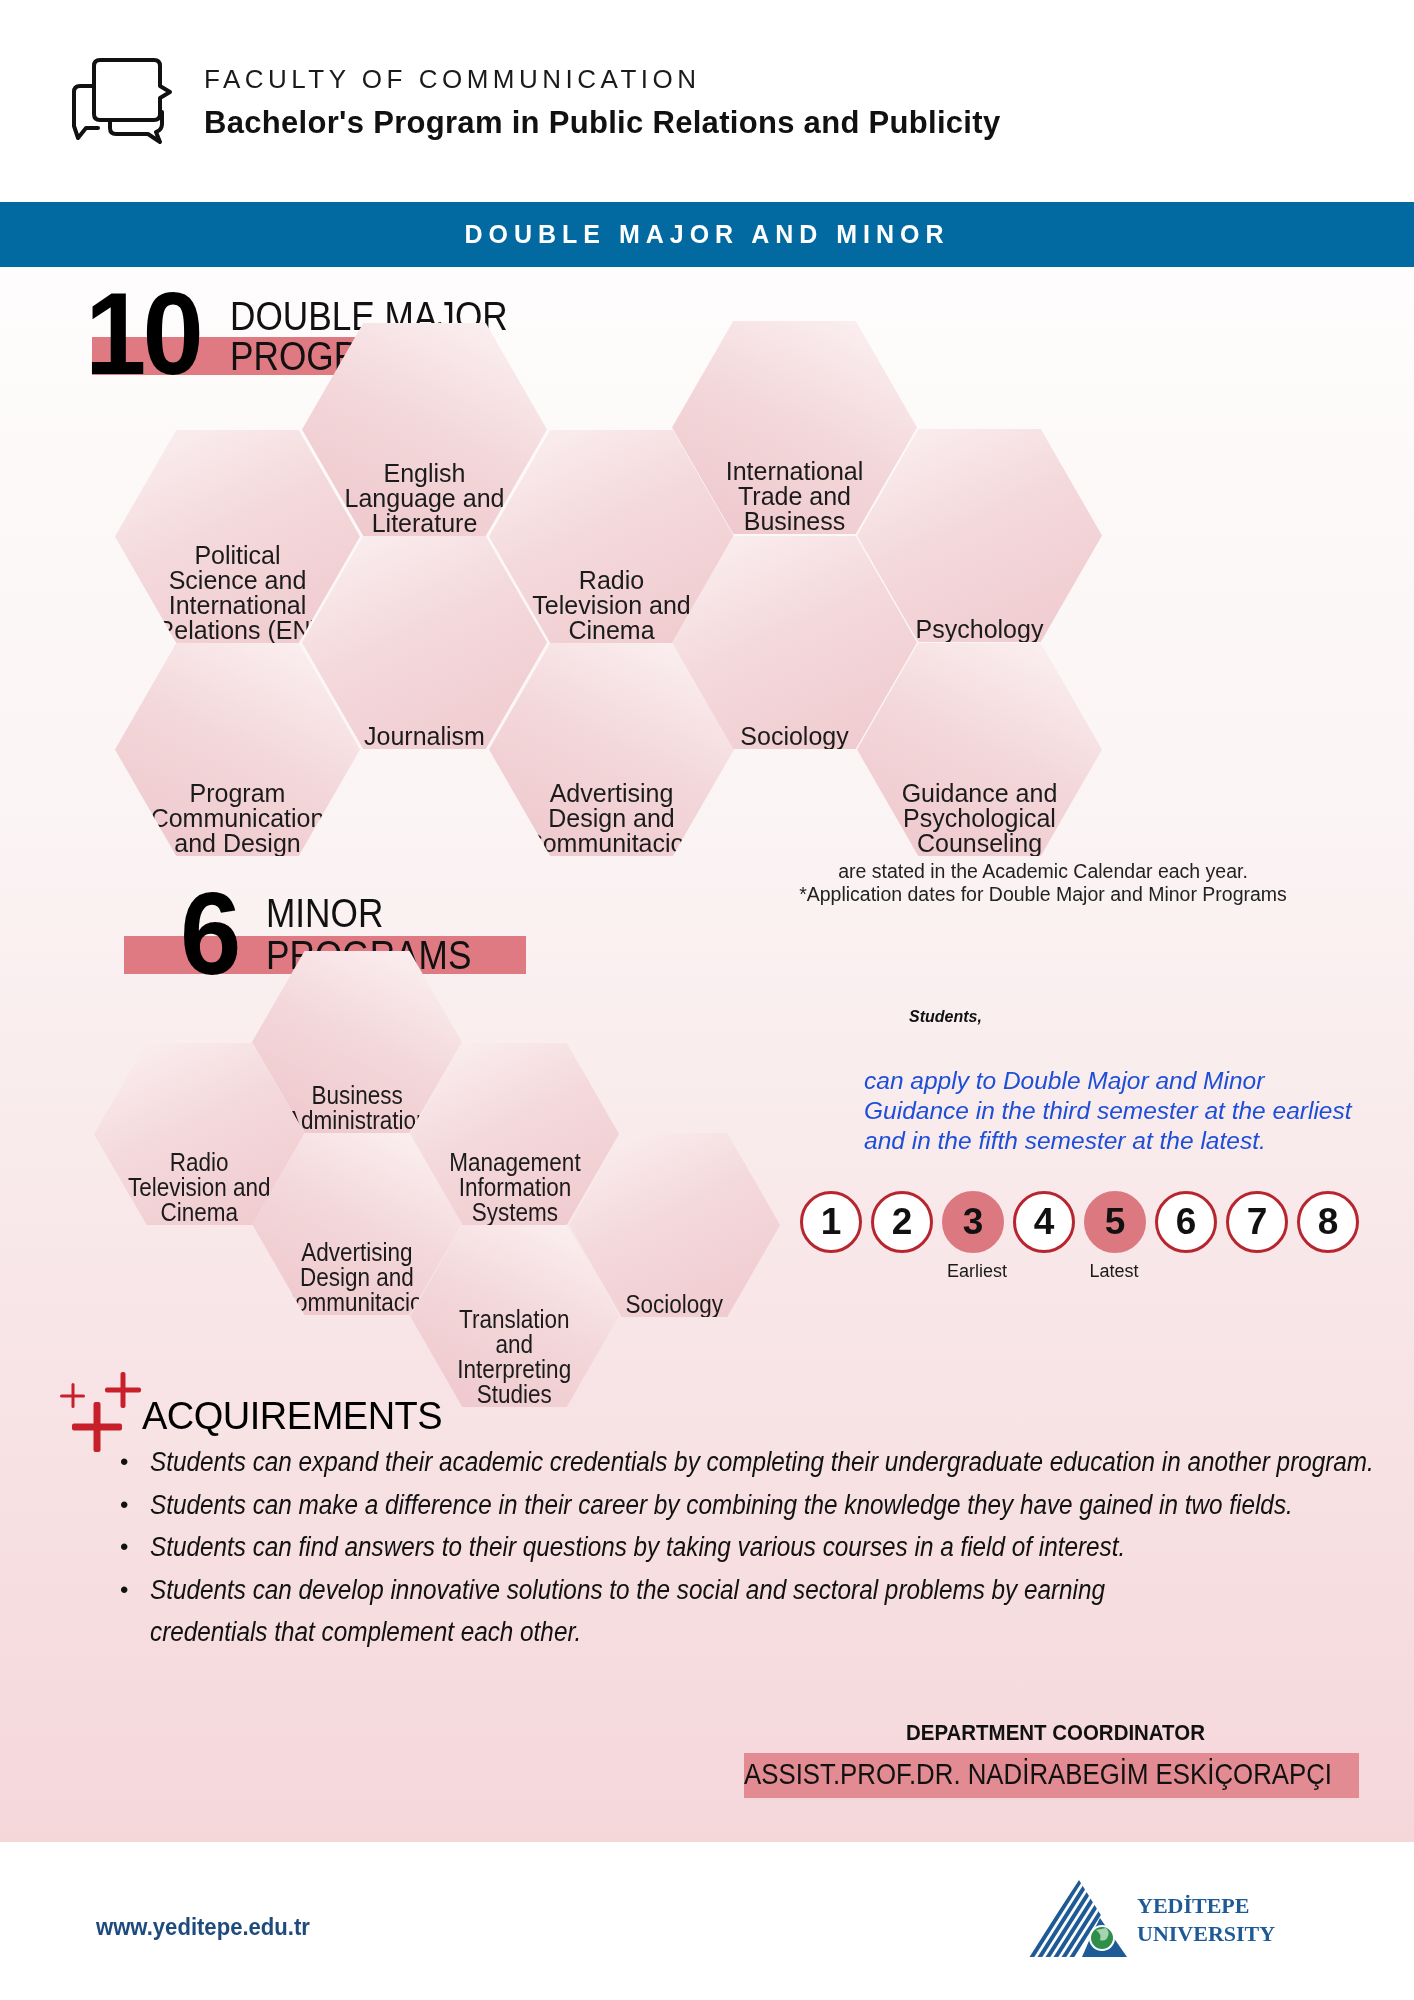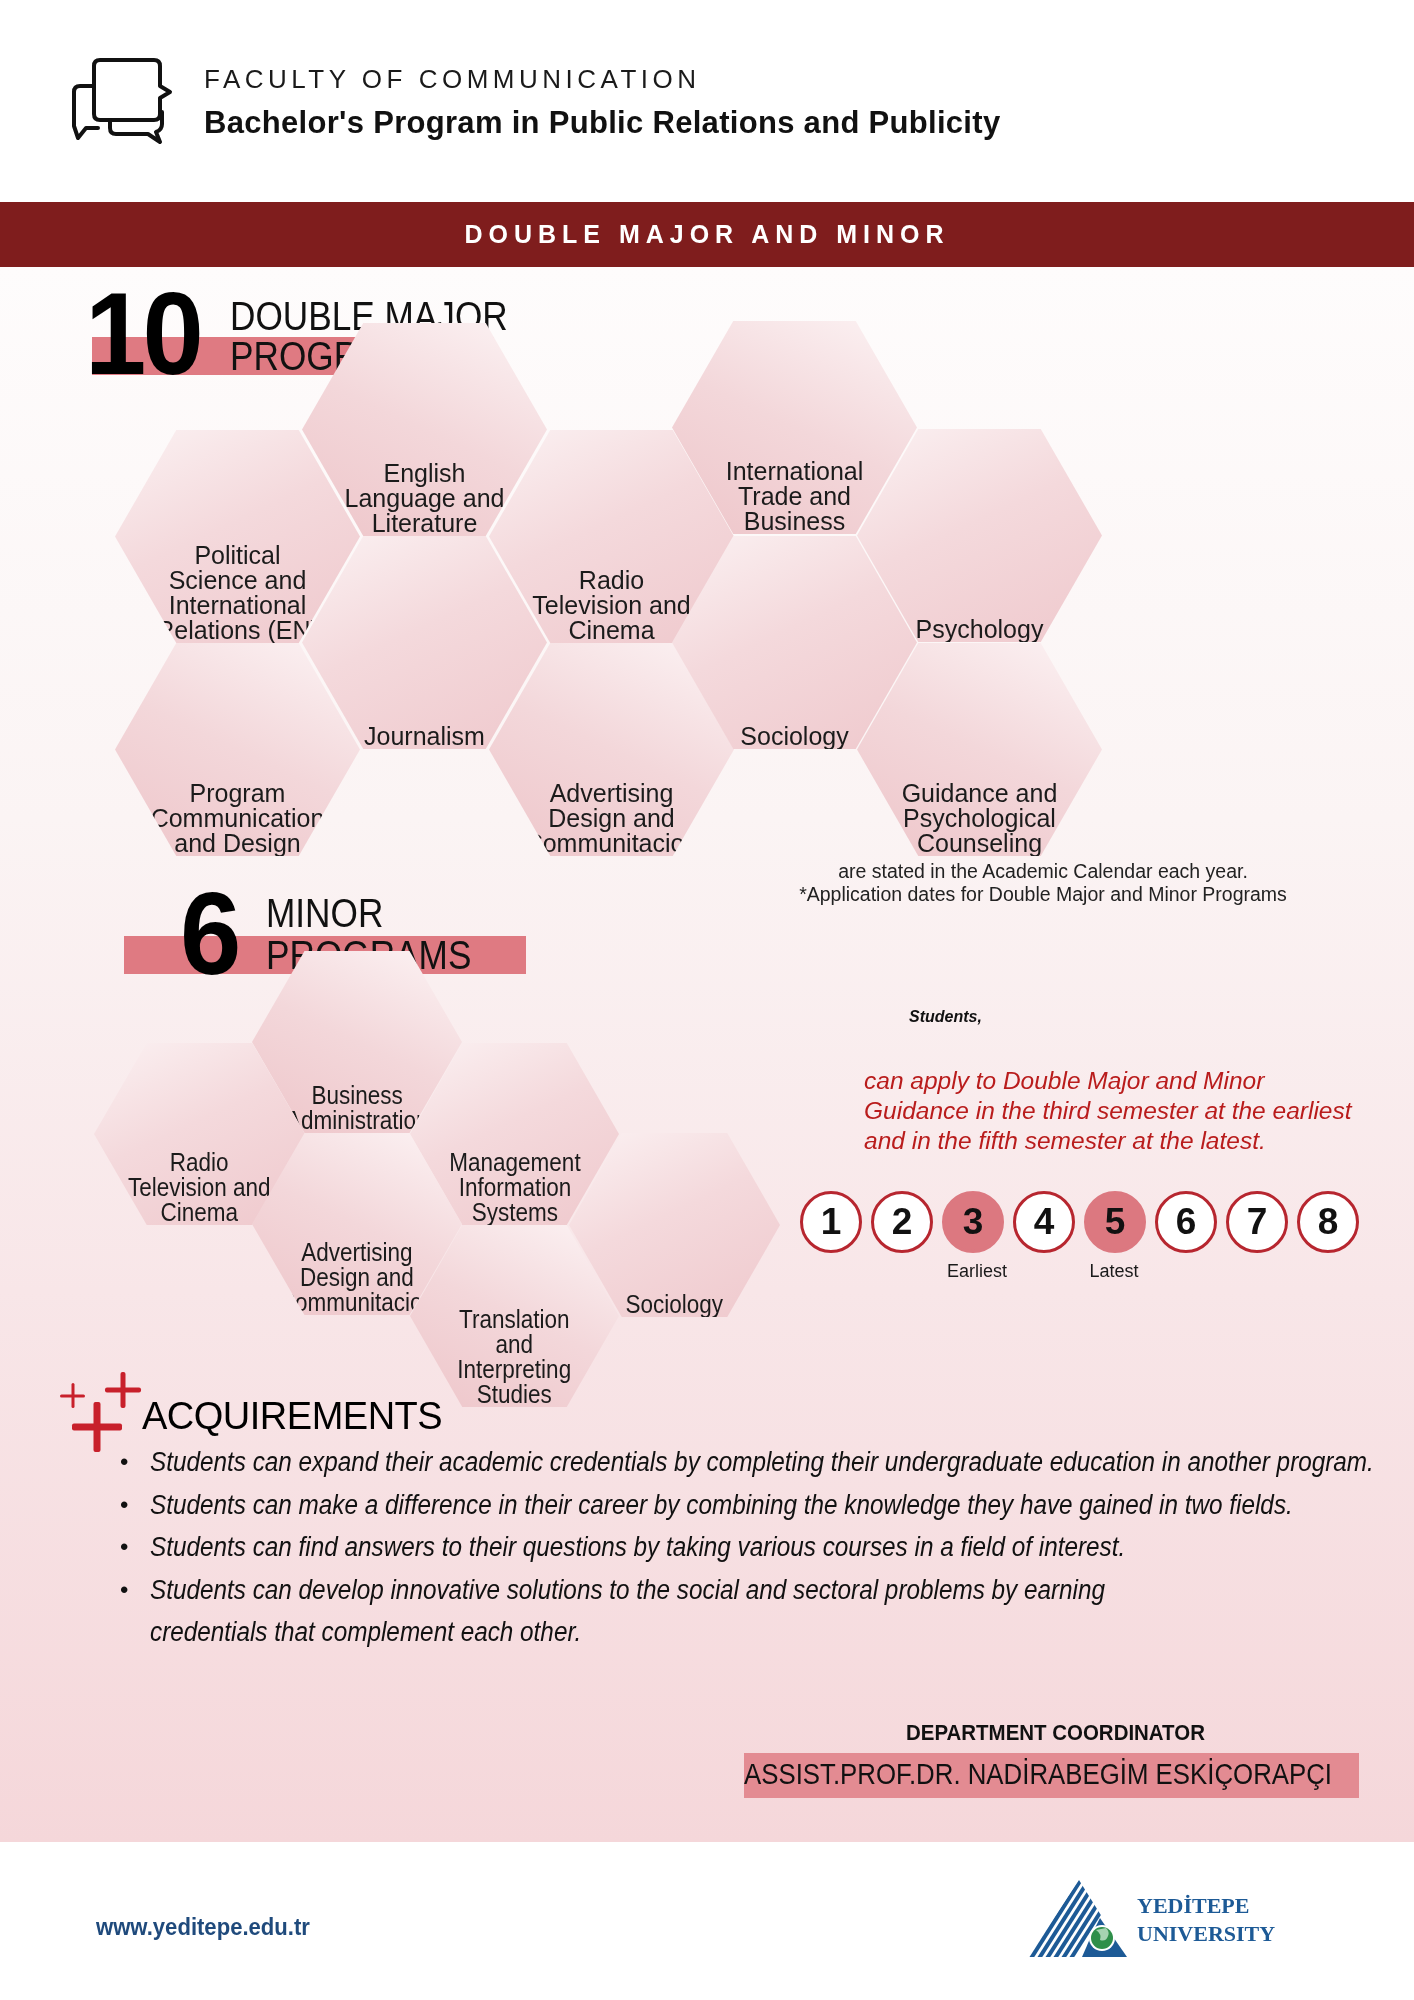--- a/index.html
+++ b/index.html
@@ -15,21 +15,21 @@
     background: linear-gradient(180deg, #fefcfc 0%, #fbf4f4 35%, #f8e6e8 65%, #f5d7da 100%);
   }
   .abs { position: absolute; }
 
   
   .header-icon { left: 70px; top: 52px; width: 108px; height: 92px; }
   .faculty { left: 204px; top: 64px; font-size: 26px; letter-spacing: 4.5px; font-weight: 300; color: #1a1a1a; white-space: nowrap; }
   .program { left: 204px; top: 105px; font-size: 31px; font-weight: 700; color: #111; white-space: nowrap; letter-spacing: 0.3px; }
 
   
-  .banner { left: 0; top: 202px; width: 1414px; height: 65px; background: #7f1d1d; display: flex; align-items: center; justify-content: center; }
+  .banner { left: 0; top: 202px; width: 1414px; height: 65px; background: #0369a1; display: flex; align-items: center; justify-content: center; }
   .banner span { color: #fff; font-size: 25px; letter-spacing: 6px; font-weight: 700; }
 
   
   .hl-bar { background: #df7a82; }
   .big-num { font-weight: 700; color: #000; line-height: 1; white-space: nowrap; font-family: "Liberation Sans", sans-serif; }
   .head-line { font-size: 40px; color: #111; white-space: nowrap; line-height: 1; font-weight: 400; transform: scaleX(0.88); transform-origin: left center; }
 
   
   .hex {
     position: absolute;
@@ -39,21 +39,21 @@
   }
   .hex.alt { background: linear-gradient(205deg, #fcf3f4 0%, #f3d7da 50%, #eec6ca 100%); }
   .hex-label { font-size: 25px; line-height: 1.0; color: #1b1b1b; white-space: pre-line; font-weight: 400; margin-top: -58px; }
   .minor .hex-label { font-size: 25px; transform: scaleX(0.9); }
 
   
   .note { left: 760px; top: 860px; width: 566px; text-align: center; font-size: 19.5px; line-height: 23px; color: #222; font-weight: 300; }
 
   
   .stu-title { left: 909px; top: 1008px; font-size: 16px; font-weight: 700; font-style: italic; color: #111; }
-  .stu-body { left: 864px; top: 1066px; width: 520px; font-size: 24.5px; line-height: 30px; font-style: italic; color: #b91c1c; font-weight: 300; }
+  .stu-body { left: 864px; top: 1066px; width: 520px; font-size: 24.5px; line-height: 30px; font-style: italic; color: #1d4ed8; font-weight: 300; }
 
   
   .semesters { left: 800px; top: 1191px; display: flex; gap: 9px; }
   .sem {
     width: 62px; height: 62px; border-radius: 50%;
     border: 3px solid #b7262f; background: #fff;
     display: flex; align-items: center; justify-content: center;
     font-size: 37px; font-weight: 700; color: #111;
   }
   .sem.active { background: #dc7880; border-color: #dc7880; }

